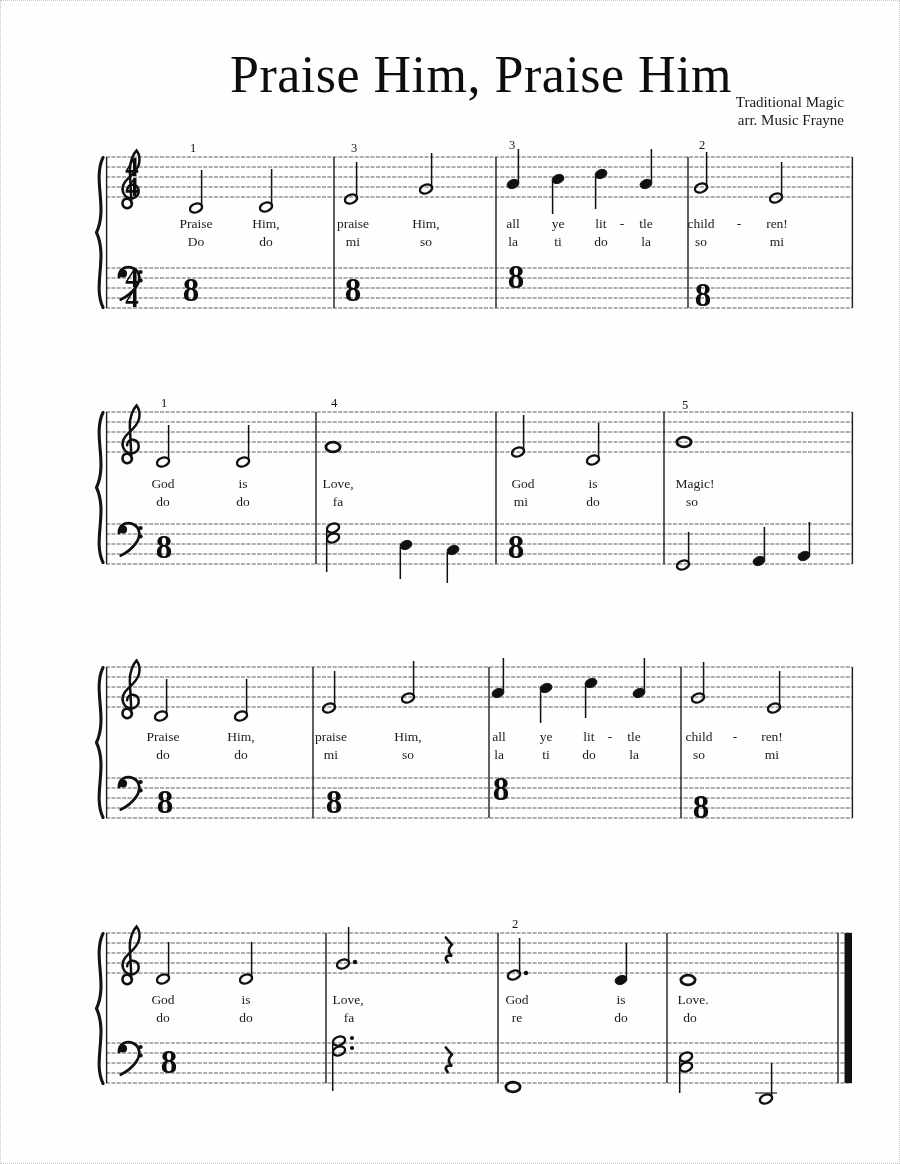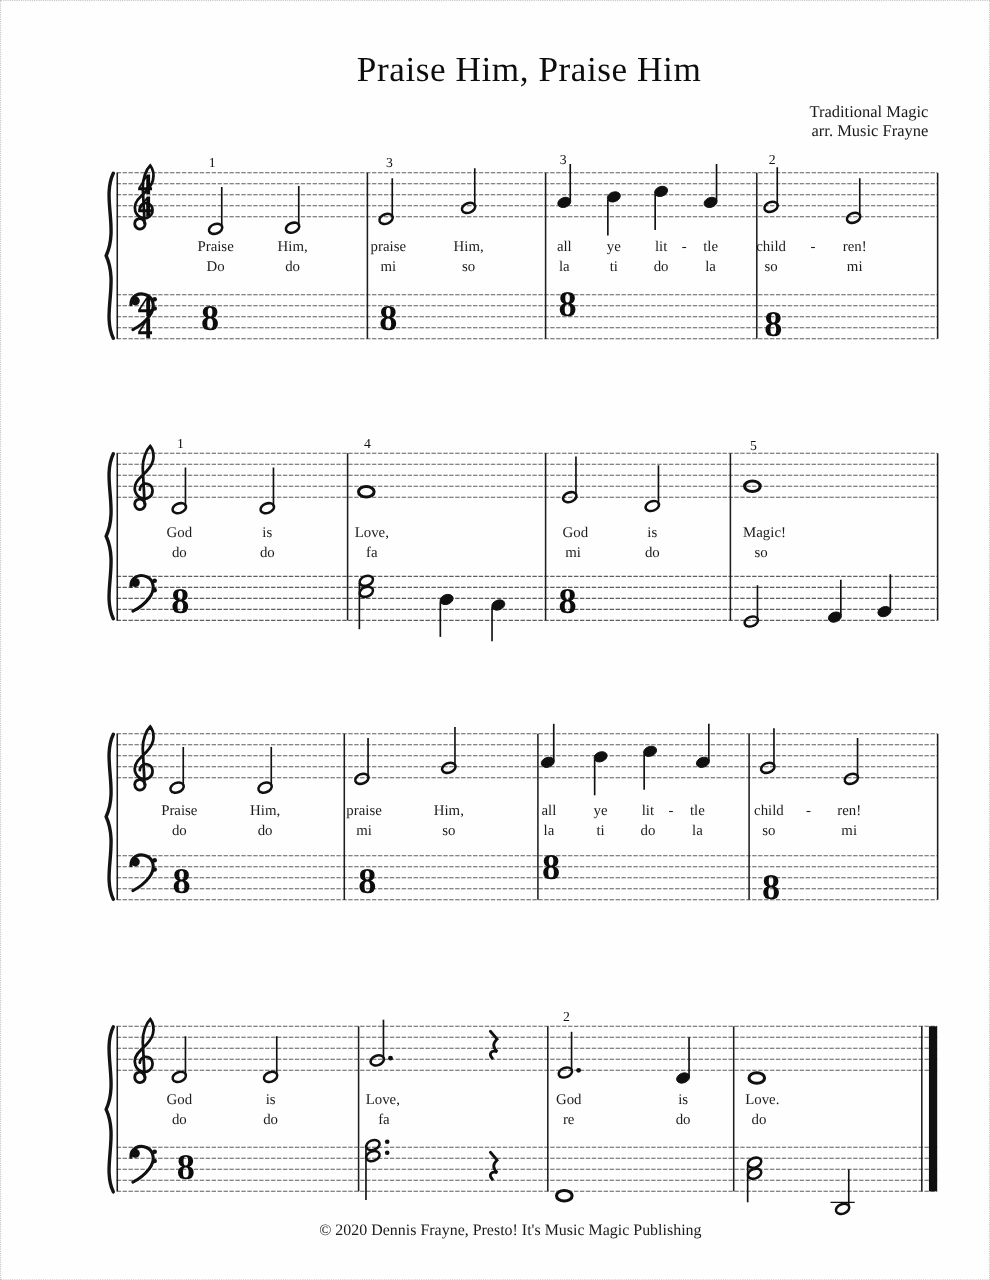--- a/index.html
+++ b/index.html
@@ -1,21 +1,21 @@
 <!DOCTYPE html>
 <html><head>
 <meta charset="utf-8">
 <style>
   html,body{margin:0;padding:0;background:#e8e8e8;}
   .page{position:relative;width:898px;height:1162px;background:#fefefe;
         border:1px dotted #c4c4c4;overflow:hidden;
         font-family:"Liberation Serif",serif;color:#111;}
   .notation{position:absolute;left:0;top:0;}
   .title{position:absolute;left:150px;top:44px;width:660px;text-align:center;
-         font-size:32px;letter-spacing:0.5px;color:#0d0d0d;}
+         font-size:52px;letter-spacing:0.5px;color:#0d0d0d;}
   .attr{position:absolute;right:55px;top:92px;text-align:right;
         font-size:15px;line-height:18px;color:#1a1a1a;}
   .copyright{position:absolute;left:130px;top:1110px;width:666px;text-align:center;
              font-size:14.5px;color:#1a1a1a;}
   .lyr,.sol{position:absolute;transform:translateX(-50%);font-size:13.5px;
             white-space:nowrap;color:#1c1c1c;line-height:15px;}
   .fing{position:absolute;transform:translateX(-50%);font-size:12.5px;color:#111;line-height:13px;}
   .b8{position:absolute;transform:translate(-50%,-50%);font-size:33px;font-weight:700;
       color:#0c0c0c;line-height:30px;}
   .tsig{position:absolute;transform:translate(-50%,-50%);font-size:27px;font-weight:700;
@@ -327,14 +327,13 @@
   <span class="lyr" style="left:516px;top:991px">God</span>
   <span class="lyr" style="left:620px;top:991px">is</span>
   <span class="lyr" style="left:692px;top:991px">Love.</span>
   <span class="sol" style="left:162px;top:1009px">do</span>
   <span class="sol" style="left:245px;top:1009px">do</span>
   <span class="sol" style="left:348px;top:1009px">fa</span>
   <span class="sol" style="left:516px;top:1009px">re</span>
   <span class="sol" style="left:620px;top:1009px">do</span>
   <span class="sol" style="left:689px;top:1009px">do</span>
 
-  <div class="copyright">© 2020 Dennis Frayne, Presto! It's Music Magic Publishing</div>
 </div>
 
 </body></html>

